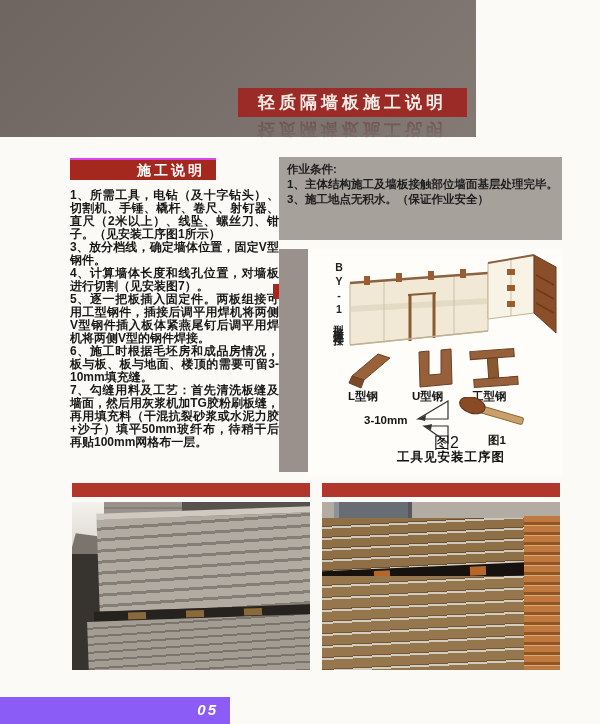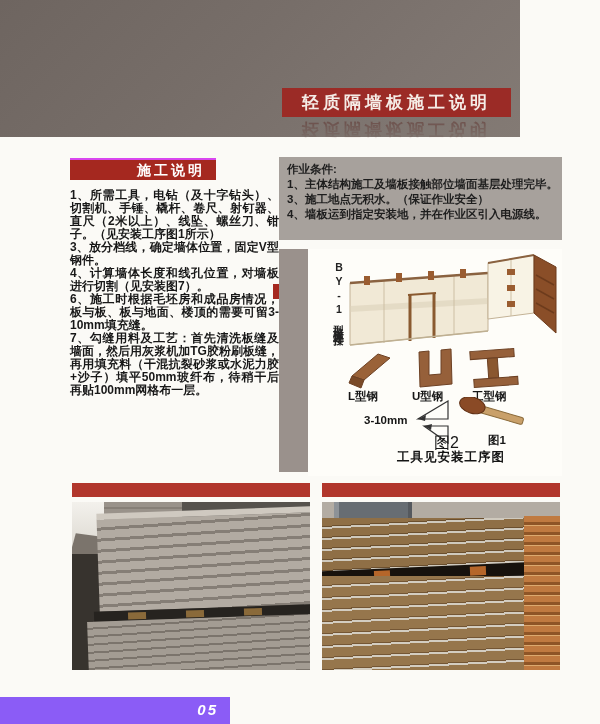--- a/index.html
+++ b/index.html
@@ -5,21 +5,21 @@
   * { margin:0; padding:0; box-sizing:border-box; }
   html,body { background:#e8e6e2; }
   body { font-family:"Liberation Sans","DejaVu Sans",sans-serif; }
   .page {
     position:relative; width:600px; height:724px; margin:0 auto;
     background:#fbfaf6; overflow:hidden;
   }
 
   
   .header {
-    position:absolute; left:0; top:0; width:520px; height:137px;
+    position:absolute; left:0; top:0; width:476px; height:137px;
     background:linear-gradient(135deg,#6e6560 0%, #776e69 45%, #7e7570 75%, #837a74 100%);
   }
   .title-banner {
     position:absolute; top:88px; right:9px; width:229px; height:29px;
     background:#9b2b26; color:#f5ece6;
     font-size:17px; font-weight:bold; letter-spacing:4px;
     text-align:center; line-height:29px;
   }
   .title-reflection {
     position:absolute; top:117px; right:9px; width:229px; height:24px;
@@ -154,29 +154,29 @@
   <div class="header">
     <div class="title-banner">轻质隔墙板施工说明</div>
     <div class="title-reflection">轻质隔墙板施工说明</div>
   </div>
 
   <div class="tab">施工说明</div>
   <div class="instructions">
     <p>1、所需工具，电钻（及十字钻头）、切割机、手锤、橇杆、卷尺、射钉器、直尺（2米以上）、线坠、螺丝刀、钳子。（见安装工序图1所示）</p>
     <p>3、放分档线，确定墙体位置，固定V型钢件。</p>
     <p>4、计算墙体长度和线孔位置，对墙板进行切割（见安装图7）。</p>
+    <p>5、逐一把板插入固定件。两板组接可用工型钢件，插接后调平用焊机将两侧V型钢件插入板体紧燕尾钉后调平用焊机将两侧V型的钢件焊接。</p>
     <p>6、施工时根据毛坯房和成品房情况，板与板、板与地面、楼顶的需要可留3-10mm填充缝。</p>
     <p>7、勾缝用料及工艺：首先清洗板缝及墙面，然后用灰浆机加TG胶粉刷板缝，再用填充料（干混抗裂砂浆或水泥力胶+沙子）填平50mm玻纤布，待稍干后再贴100mm网格布一层。</p>
   </div>
 
   <div class="conditions-box">
     <div>作业条件:</div>
     <div>1、主体结构施工及墙板接触部位墙面基层处理完毕。</div>
     <div>3、施工地点无积水。（保证作业安全）</div>
-    <div>4、墙板运到指定安装地，并在作业区引入电源线。</div>
   </div>
 
   <div class="red-marker"></div>
   <div class="gray-strip"></div>
 
   <div class="diagram-panel">
     <div class="vertical-label">BY-1型墙板连接件</div>
 
     <svg class="wall-svg" width="212" height="98" viewBox="0 0 212 98">
 

